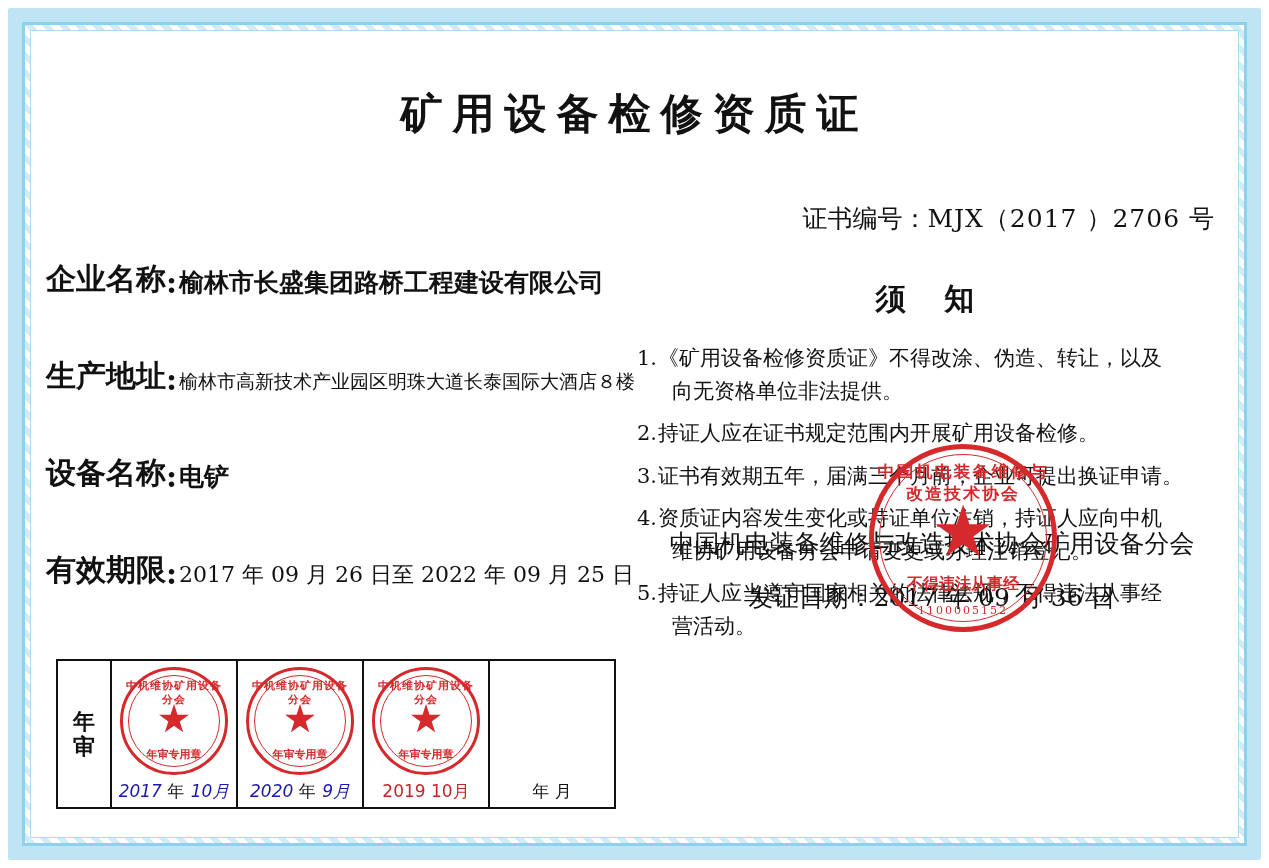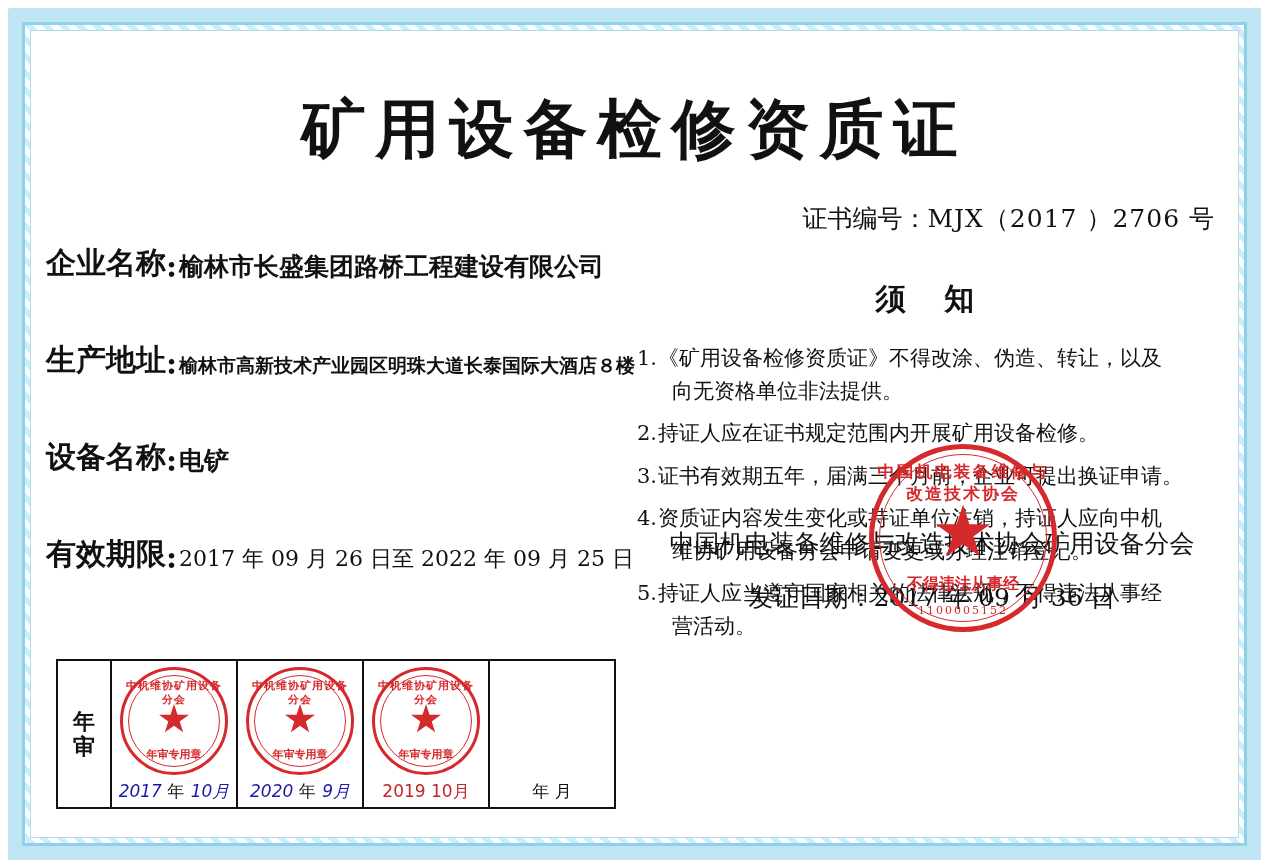--- a/index.html
+++ b/index.html
@@ -36,21 +36,21 @@
     box-sizing:border-box;
     background:#fff;
   }
   .content{
     position:absolute;left:36px;top:34px;right:36px;bottom:34px;
     box-sizing:border-box;
   }
 
   .title{
     text-align:center;
-    font-size:64px;
+    font-size:42px;
     letter-spacing:10px;
     font-weight:700;
     color:#111;
     margin-top:52px;
     font-family:"DejaVu Serif","Liberation Serif",serif;
     white-space:nowrap;
   }
 
   .cert-no{
     position:absolute;
@@ -90,28 +90,28 @@
   .field .value{
     font-size:25px;
     color:#111;
     font-weight:700;
     margin-left:2px;
     position:relative;
     top:-1px;
   }
   .field .value.small{
     font-size:19px;
-    font-weight:700;
+    font-weight:400;
     top:-2px;
     text-align:right;
   }
   .field .value.date{
     font-size:22px;font-weight:400;
   }
-  #field-name{margin-top:4px;align-items:flex-end;}
+  #field-name{margin-top:20px;align-items:flex-end;}
   #field-address{margin-top:16px;}
   #field-device{margin-top:0;}
   #field-valid{margin-top:0;margin-bottom:18px;}
 
   
   .review-table{
     position:absolute;
     left:10px;top:420px;
     width:560px;height:150px;
     border:2px solid #111;

